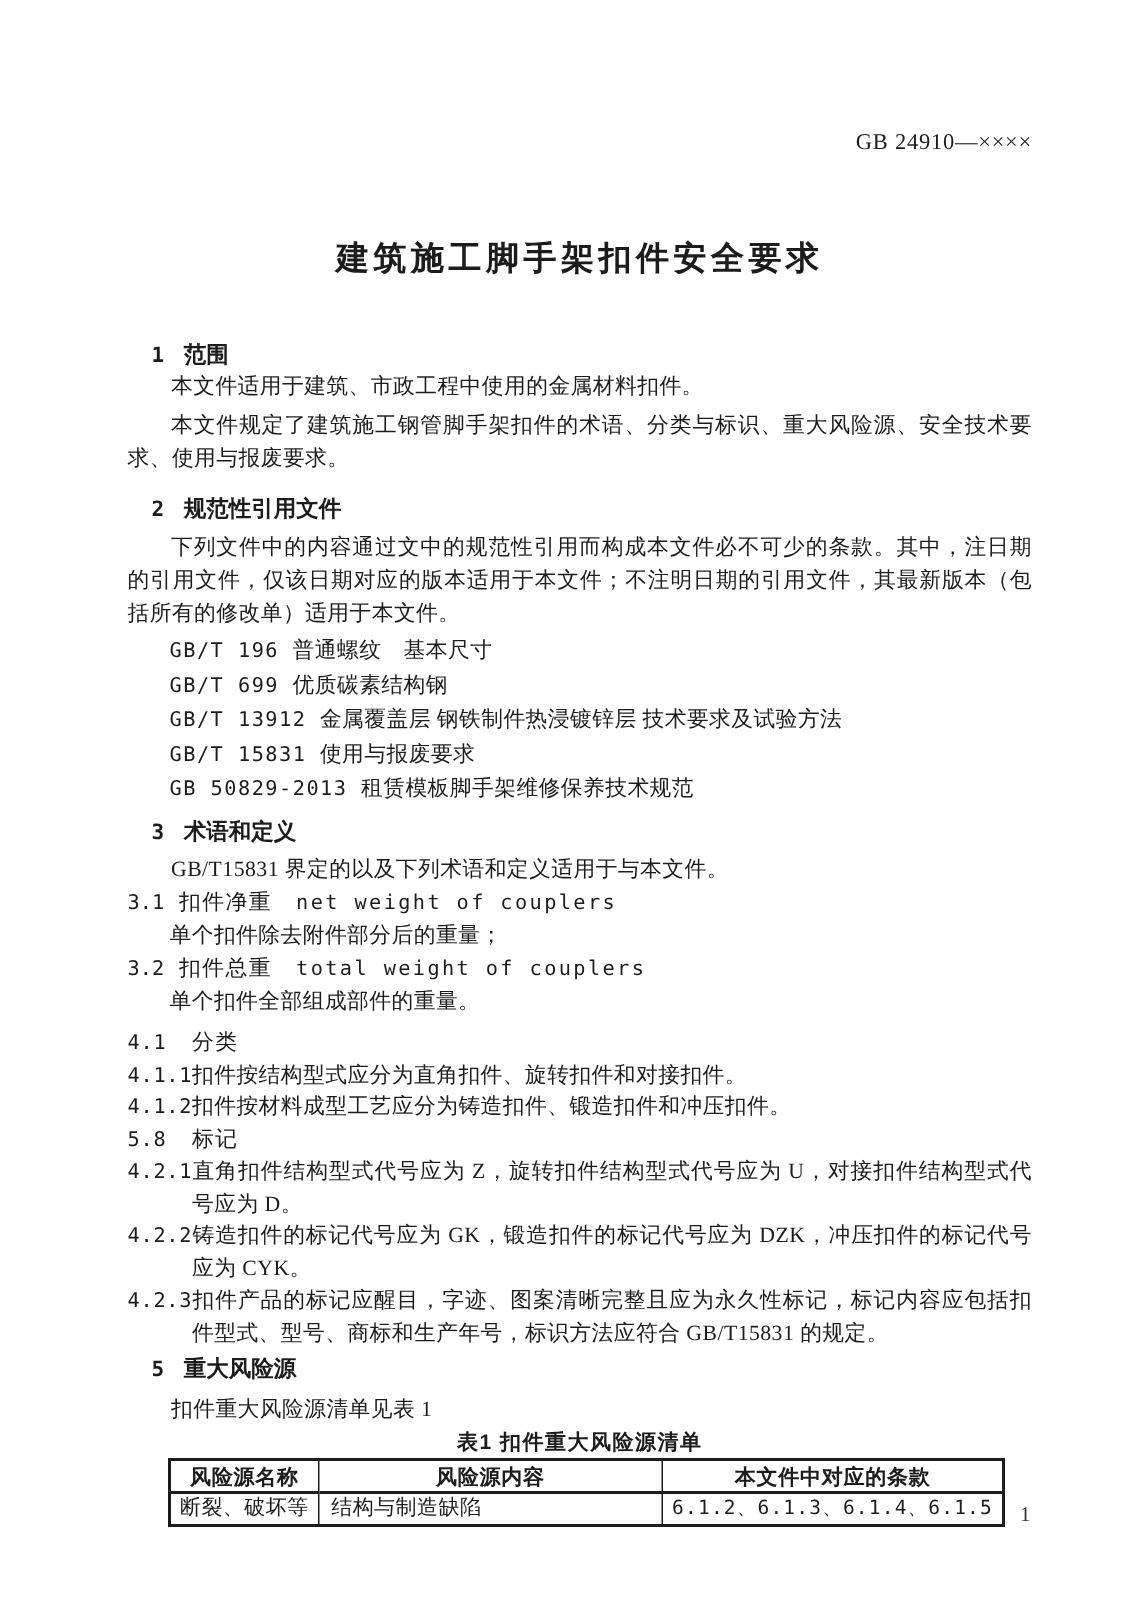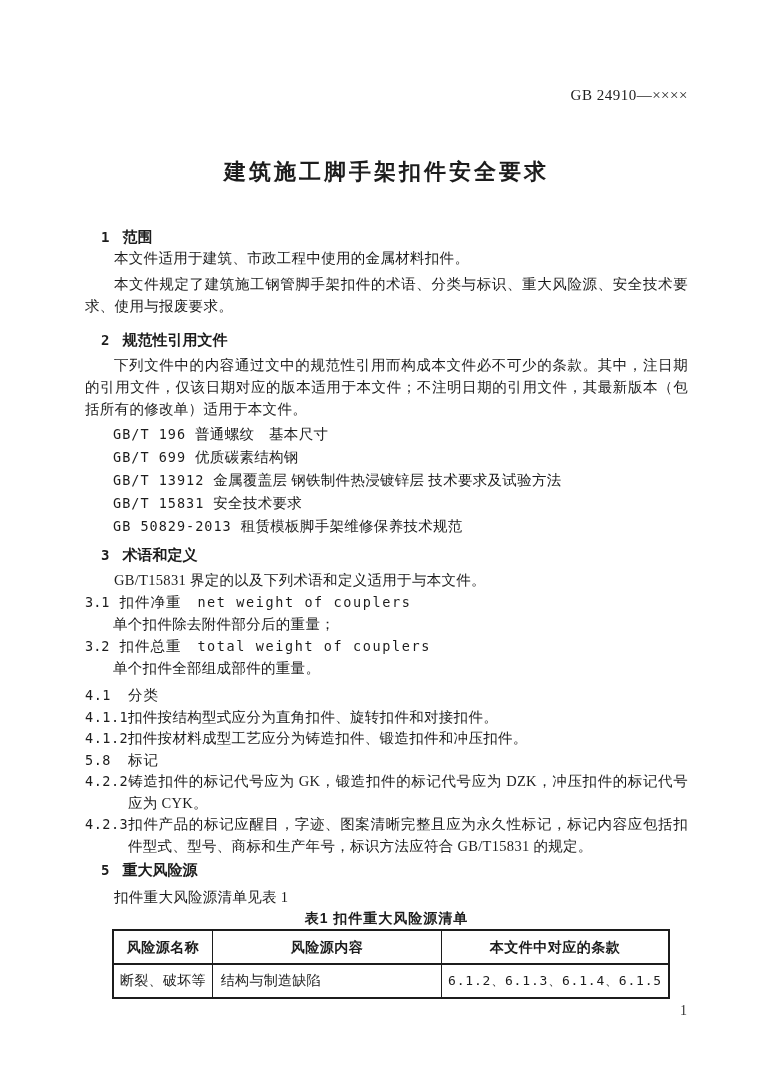--- a/index.html
+++ b/index.html
@@ -106,21 +106,21 @@
   }
   table.risk-table {
     margin-left: 27px;
     margin-top: 2px;
     width: 558px;
     border-collapse: collapse;
     border: 2px solid #1c1c1c;
   }
   .risk-table th, .risk-table td {
     border: 1px solid #1c1c1c;
-    height: 34px;
+    height: 22px;
     padding: 0 6px;
     font-size: 14px;
     line-height: 20px;
     white-space: nowrap;
   }
   .risk-table th {
     border-bottom: 2px solid #1c1c1c;
     font-family: "Liberation Sans", "DejaVu Sans", sans-serif;
     font-weight: bold;
     text-align: center;
@@ -160,21 +160,21 @@
     <div class="ref-item">
       <span class="mono">GB/T 196</span><span class="ref-title">普通螺纹　基本尺寸</span>
     </div>
     <div class="ref-item">
       <span class="mono">GB/T 699</span><span class="ref-title">优质碳素结构钢</span>
     </div>
     <div class="ref-item">
       <span class="mono">GB/T 13912</span><span class="ref-title">金属覆盖层 钢铁制件热浸镀锌层 技术要求及试验方法</span>
     </div>
     <div class="ref-item">
-      <span class="mono">GB/T 15831</span><span class="ref-title">安全技术要求</span>
+      <span class="mono">GB/T 15831</span><span class="ref-title">使用与报废要求</span>
     </div>
     <div class="ref-item">
       <span class="mono">GB 50829-2013</span><span class="ref-title">租赁模板脚手架维修保养技术规范</span>
     </div>
   </div>
 
   <div class="sec-head h3-terms">
     <span class="sec-num">3</span><span>术语和定义</span>
   </div>
   <p class="para">GB/T15831 界定的以及下列术语和定义适用于与本文件。</p>
@@ -194,20 +194,23 @@
       <span class="cl-num">4.1</span><span>分类</span>
     </div>
     <div class="clause">
       <span class="cl-num">4.1.1</span><span>扣件按结构型式应分为直角扣件、旋转扣件和对接扣件。</span>
     </div>
     <div class="clause">
       <span class="cl-num">4.1.2</span><span>扣件按材料成型工艺应分为铸造扣件、锻造扣件和冲压扣件。</span>
     </div>
     <div class="clause subhead">
       <span class="cl-num">5.8</span><span>标记</span>
+    </div>
+    <div class="clause">
+      <span class="cl-num">4.2.1</span><span>直角扣件结构型式代号应为 Z，旋转扣件结构型式代号应为 U，对接扣件结构型式代号应为 D。</span>
     </div>
     <div class="clause">
       <span class="cl-num">4.2.2</span><span>铸造扣件的标记代号应为 GK，锻造扣件的标记代号应为 DZK，冲压扣件的标记代号应为 CYK。</span>
     </div>
     <div class="clause">
       <span class="cl-num">4.2.3</span><span>扣件产品的标记应醒目，字迹、图案清晰完整且应为永久性标记，标记内容应包括扣件型式、型号、商标和生产年号，标识方法应符合 GB/T15831 的规定。</span>
     </div>
   </div>
 
   <div class="sec-head h5-risk">

